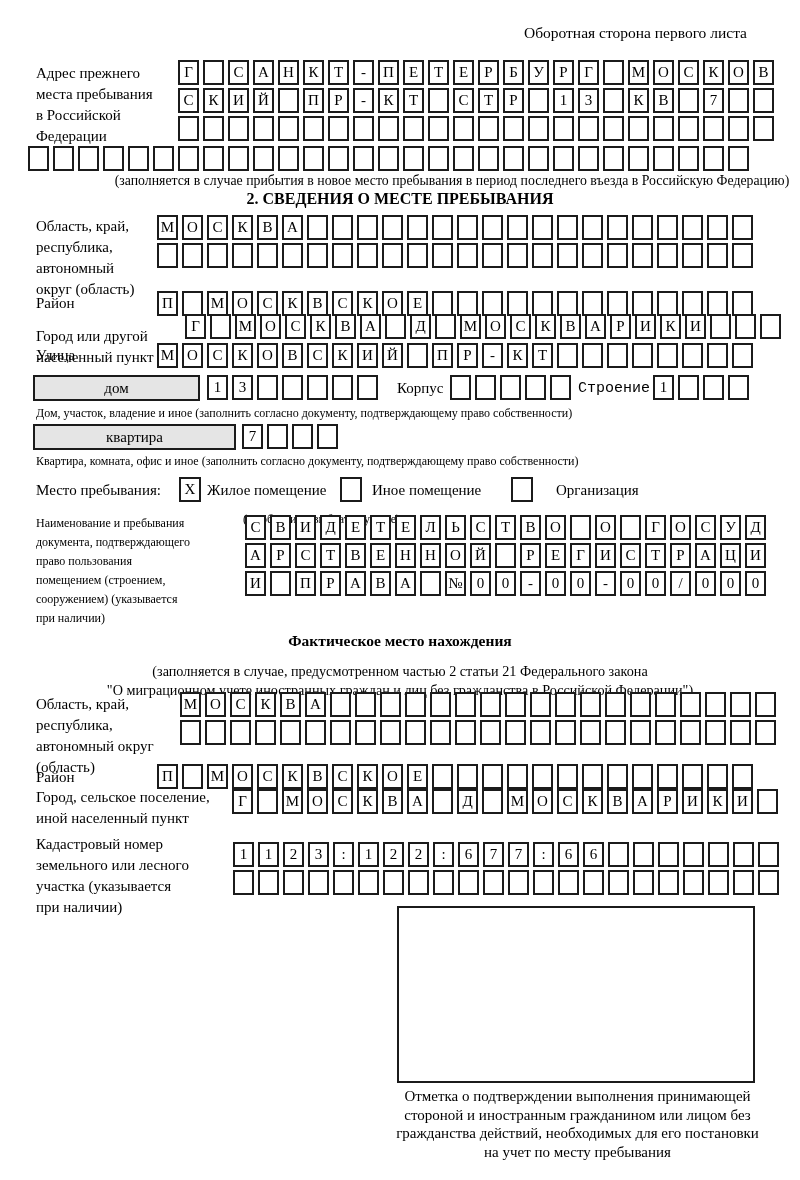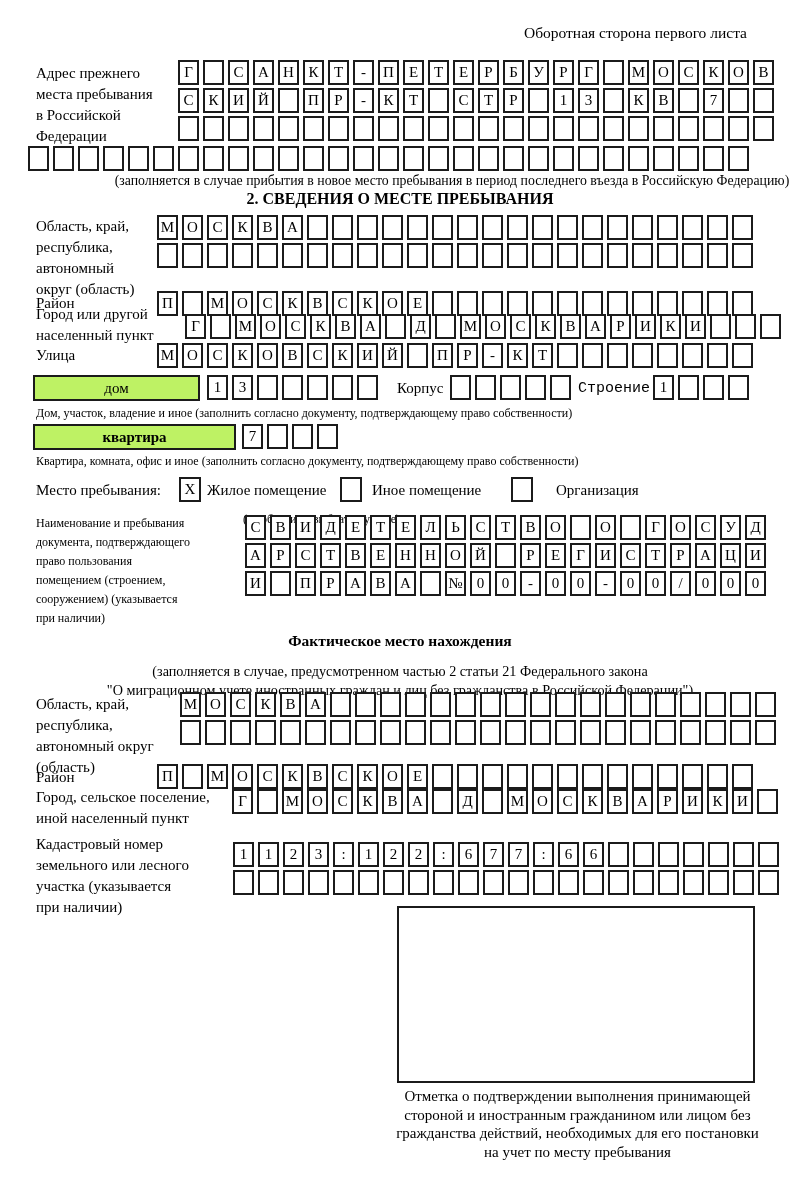--- a/index.html
+++ b/index.html
@@ -10,21 +10,21 @@
   .abs{position:absolute;}
   .label{font-size:15px;line-height:21px;white-space:nowrap;}
   .label-tight{font-size:12px;line-height:19px;white-space:nowrap;}
   .boxrow{display:flex;gap:4px;}
   .cell{
     width:21px;height:25px;border:2px solid #1b1b1b;box-sizing:border-box;
     display:flex;align-items:center;justify-content:center;
     font-size:15px;background:#fff;flex:0 0 auto;
   }
   .widebox{
-    border:2px solid #1b1b1b;box-sizing:border-box;height:26px;background:#bef264;
+    border:2px solid #1b1b1b;box-sizing:border-box;height:26px;background:#e5e5e5;
     display:flex;align-items:center;justify-content:center;font-size:15px;
   }
   .checkbox{
     width:22px;height:25px;border:2px solid #1b1b1b;box-sizing:border-box;background:#fff;
     display:flex;align-items:center;justify-content:center;font-size:15px;
   }
   .note-c{font-size:13.8px;width:800px;text-align:center;white-space:nowrap;}
   .sect-title{width:800px;text-align:center;font-weight:bold;font-size:16px;white-space:nowrap;}
   .sub-title{width:800px;text-align:center;font-weight:bold;font-size:15.5px;white-space:nowrap;}
   .law-note{width:800px;text-align:center;font-size:14.2px;line-height:18.5px;white-space:nowrap;}
@@ -238,21 +238,21 @@
       <span class="cell"></span>
       <span class="cell"></span>
       <span class="cell"></span>
       <span class="cell"></span>
       <span class="cell"></span>
       <span class="cell"></span>
       <span class="cell"></span>
       <span class="cell"></span>
     </div>
 
-  <div class="abs label" style="left:36px;top:304px;">
+  <div class="abs label" style="left:36px;top:326px;">
       <div>Город или другой</div>
       <div>населенный пункт</div>
     </div>
   <div class="abs boxrow" style="left:185px;top:314px;">
       <span class="cell">Г</span>
       <span class="cell"></span>
       <span class="cell">М</span>
       <span class="cell">О</span>
       <span class="cell">С</span>
       <span class="cell">К</span>
@@ -324,21 +324,21 @@
     </div>
   <div class="abs label" style="left:578px;top:378px;font-family:Liberation Mono, monospace;">Строение</div>
   <div class="abs boxrow" style="left:653px;top:375px;">
       <span class="cell">1</span>
       <span class="cell"></span>
       <span class="cell"></span>
       <span class="cell"></span>
     </div>
   <div class="abs label-tight" style="left:36px;top:404px;">Дом, участок, владение и иное (заполнить согласно документу, подтверждающему право собственности)</div>
 
-  <div class="abs widebox" style="left:33px;top:424px;width:203px;font-weight:bold;">квартира</div>
+  <div class="abs widebox" style="left:33px;top:424px;width:203px;">квартира</div>
   <div class="abs boxrow" style="left:242px;top:424px;">
       <span class="cell">7</span>
       <span class="cell"></span>
       <span class="cell"></span>
       <span class="cell"></span>
     </div>
   <div class="abs label-tight" style="left:36px;top:452px;">Квартира, комната, офис и иное (заполнить согласно документу, подтверждающему право собственности)</div>
 
   <div class="abs label" style="left:36px;top:480px;">Место пребывания:</div>
   <div class="abs checkbox" style="left:179px;top:477px;">X</div>

